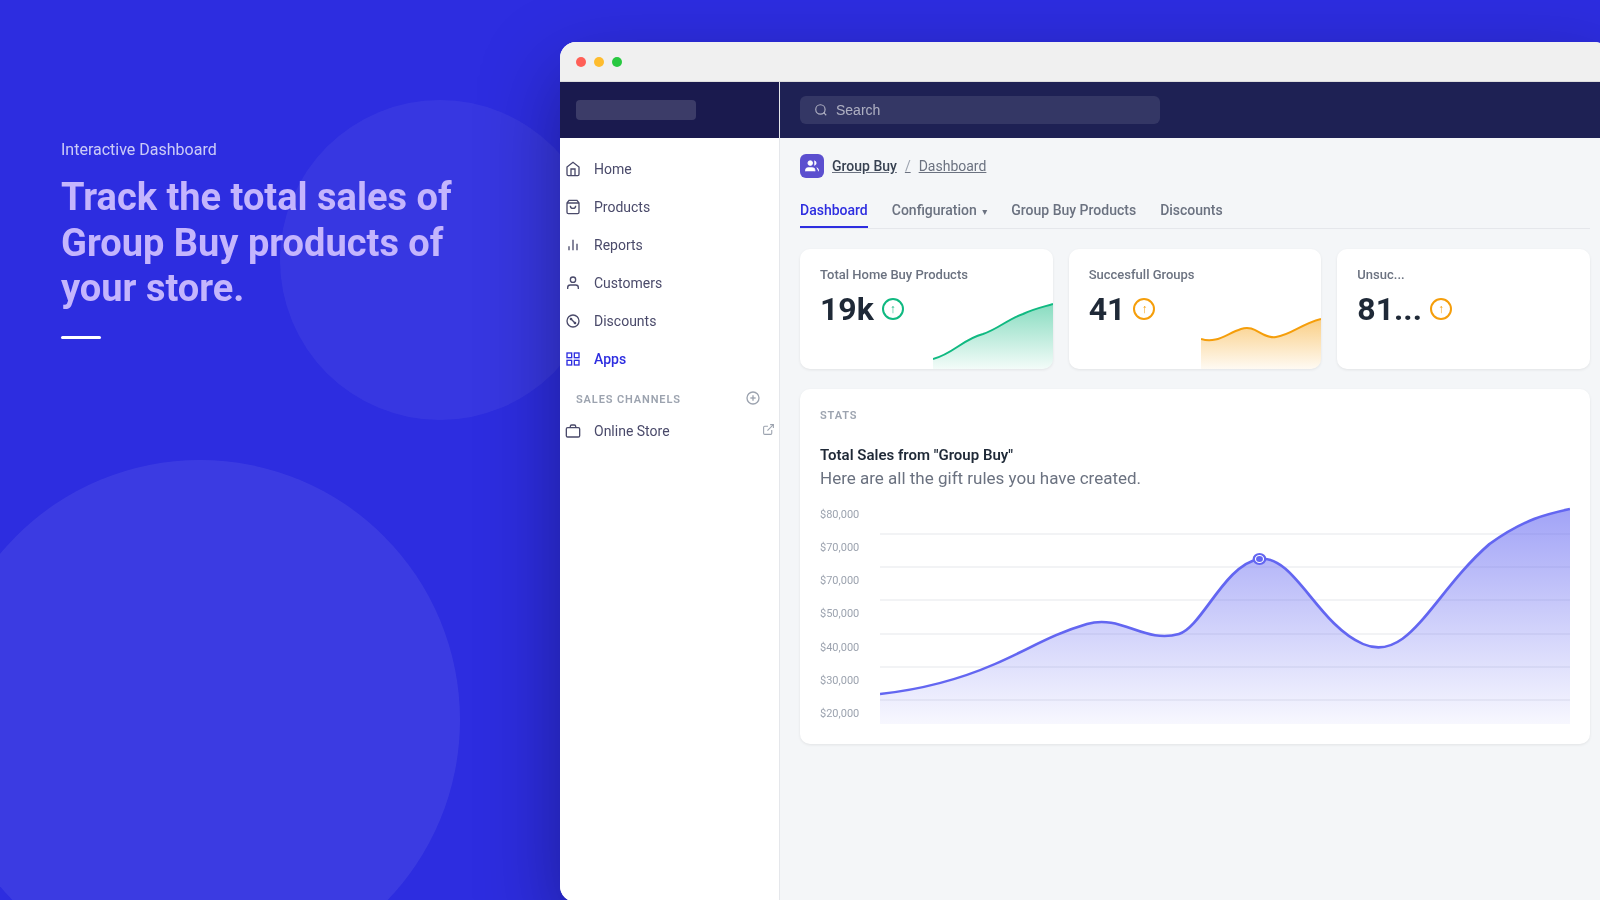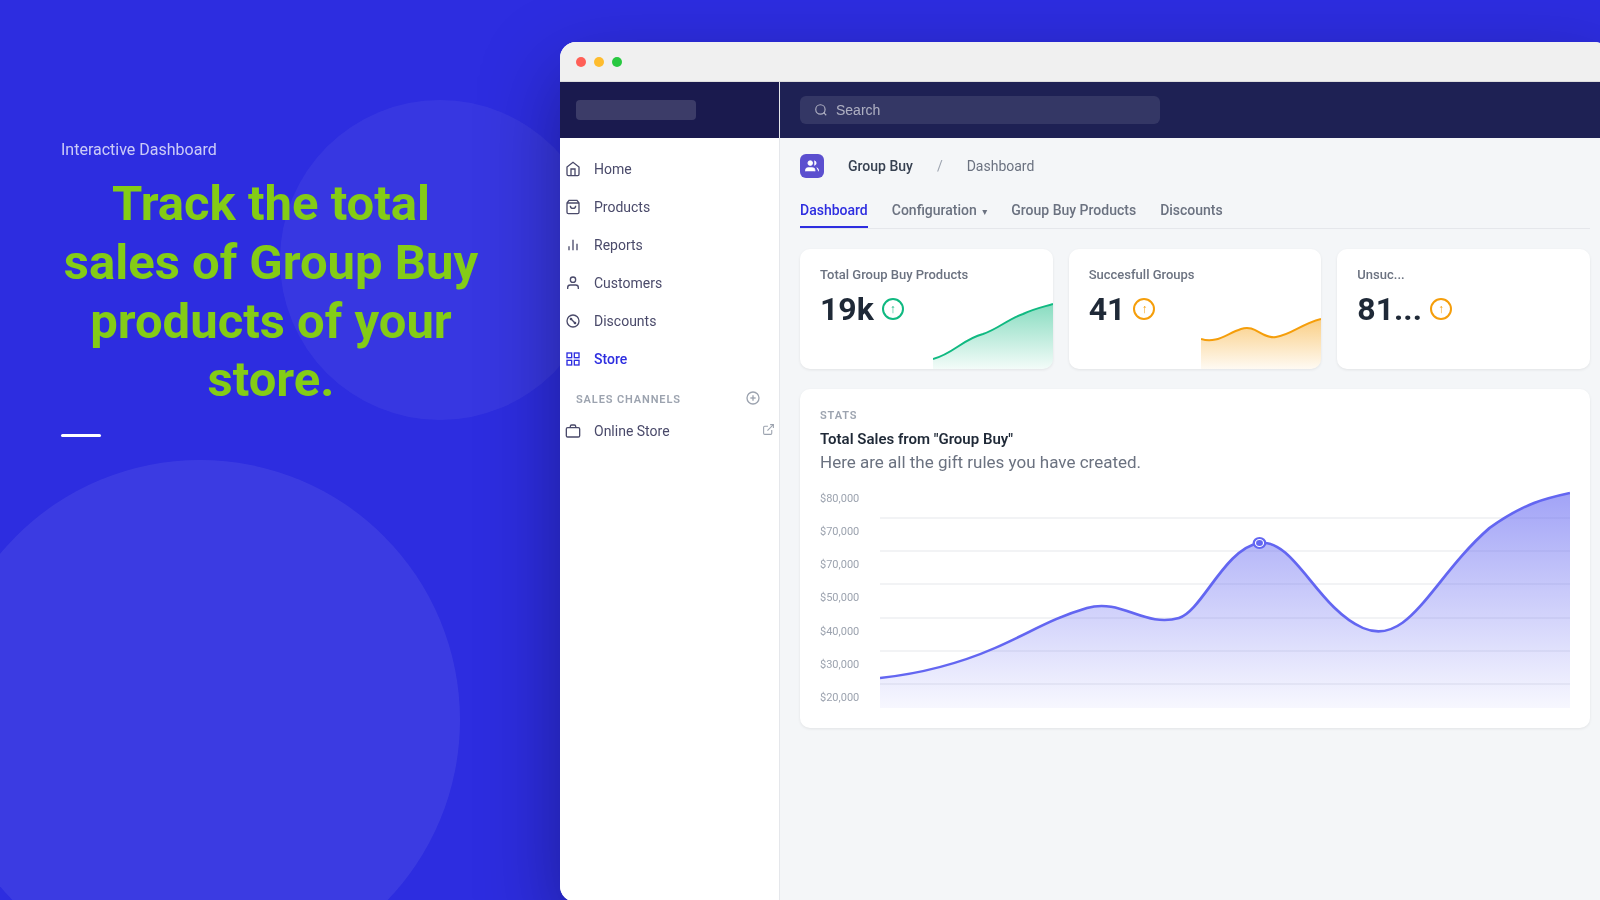--- a/index.html
+++ b/index.html
@@ -52,26 +52,25 @@
       z-index: 10;
       color: white;
     }
     .left-content .subtitle {
       font-size: 16px;
       color: rgba(255,255,255,0.75);
       margin-bottom: 16px;
       font-weight: 400;
     }
     .left-content .headline {
-      font-size: 49px;
+      font-size: 38px;
       font-weight: 700;
       line-height: 1.2;
-      color: #84cc16;
+      color: #c4b5fd;
       max-width: 420px;
-      text-align: center;
     }
     .left-content .divider {
       width: 40px;
       height: 3px;
       background: white;
       margin-top: 24px;
       border-radius: 2px;
     }
 
     
@@ -241,24 +240,25 @@
     .app-area {
       flex: 1;
       padding: 16px 20px;
       overflow: hidden;
     }
 
     
     .breadcrumb {
       display: flex;
       align-items: center;
-      gap: 24px;
+      gap: 8px;
       font-size: 14px;
       color: #6b7280;
       margin-bottom: 16px;
+      text-decoration: underline;
     }
     .breadcrumb .app-icon-wrap {
       width: 24px;
       height: 24px;
       background: #5b4fcf;
       border-radius: 6px;
       display: flex;
       align-items: center;
       justify-content: center;
     }
@@ -510,21 +510,21 @@
 
         <div class="nav-item active">
           <span class="nav-icon">
             <svg width="16" height="16" viewBox="0 0 24 24" fill="none" stroke="#2d2de0" stroke-width="2">
               <rect x="3" y="3" width="7" height="7"></rect>
                 <rect x="14" y="3" width="7" height="7"></rect>
                 <rect x="14" y="14" width="7" height="7"></rect>
                 <rect x="3" y="14" width="7" height="7"></rect>
             </svg>
           </span>
-          <span style="color:#2d2de0;font-weight:500;">Store</span>
+          <span style="color:#2d2de0;font-weight:500;">Apps</span>
         </div>
 
         <div class="section-label">
           <span>SALES CHANNELS</span>
           <span class="add-icon">
             <svg width="16" height="16" viewBox="0 0 24 24" fill="none" stroke="currentColor" stroke-width="2">
               <circle cx="12" cy="12" r="9"></circle>
                 <line x1="12" y1="8" x2="12" y2="16"></line>
                 <line x1="8" y1="12" x2="16" y2="12"></line>
             </svg>
@@ -586,21 +586,21 @@
             <span class="caret">▾</span>
           </div>
           <div class="tab">Group Buy Products</div>
           <div class="tab">Discounts</div>
         </div>
 
 
         <div class="stat-cards">
 
           <div class="stat-card">
-            <div class="stat-card-title">Total Group Buy Products</div>
+            <div class="stat-card-title">Total Home Buy Products</div>
             <div class="stat-card-value">
               <span>19k</span>
               <span class="stat-card-icon green">↑</span>
             </div>
             <svg class="mini-chart" viewBox="0 0 120 70" preserveAspectRatio="none">
               <defs>
                 <linearGradient id="g1" x1="0" y1="0" x2="0" y2="1">
                   <stop offset="0%" stop-color="#10b981" stop-opacity="0.5"></stop>
                   <stop offset="100%" stop-color="#10b981" stop-opacity="0.05"></stop>
                 </linearGradient>
@@ -633,21 +633,21 @@
             <div class="stat-card-value">
               <span>81...</span>
               <span class="stat-card-icon yellow">↑</span>
             </div>
           </div>
 
         </div>
 
         <div style="display:flex;gap:16px;">
           <div class="stats-section">
-            <p style="font-size:11px;font-weight:600;color:#9ca3af;letter-spacing:0.08em;margin-bottom:8px;">STATS</p>
+            <p style="font-size:11px;font-weight:600;color:#9ca3af;letter-spacing:0.08em;margin-bottom:24px;">STATS</p>
             <div class="stats-section-title">Total Sales from "Group Buy"</div>
             <div class="stats-section-subtitle">Here are all the gift rules you have created.</div>
 
             <div class="chart-area">
               <div class="chart-y-labels">
                 <span class="chart-y-label">$80,000</span>
                 <span class="chart-y-label">$70,000</span>
                 <span class="chart-y-label">$70,000</span>
                 <span class="chart-y-label">$50,000</span>
                 <span class="chart-y-label">$40,000</span>

